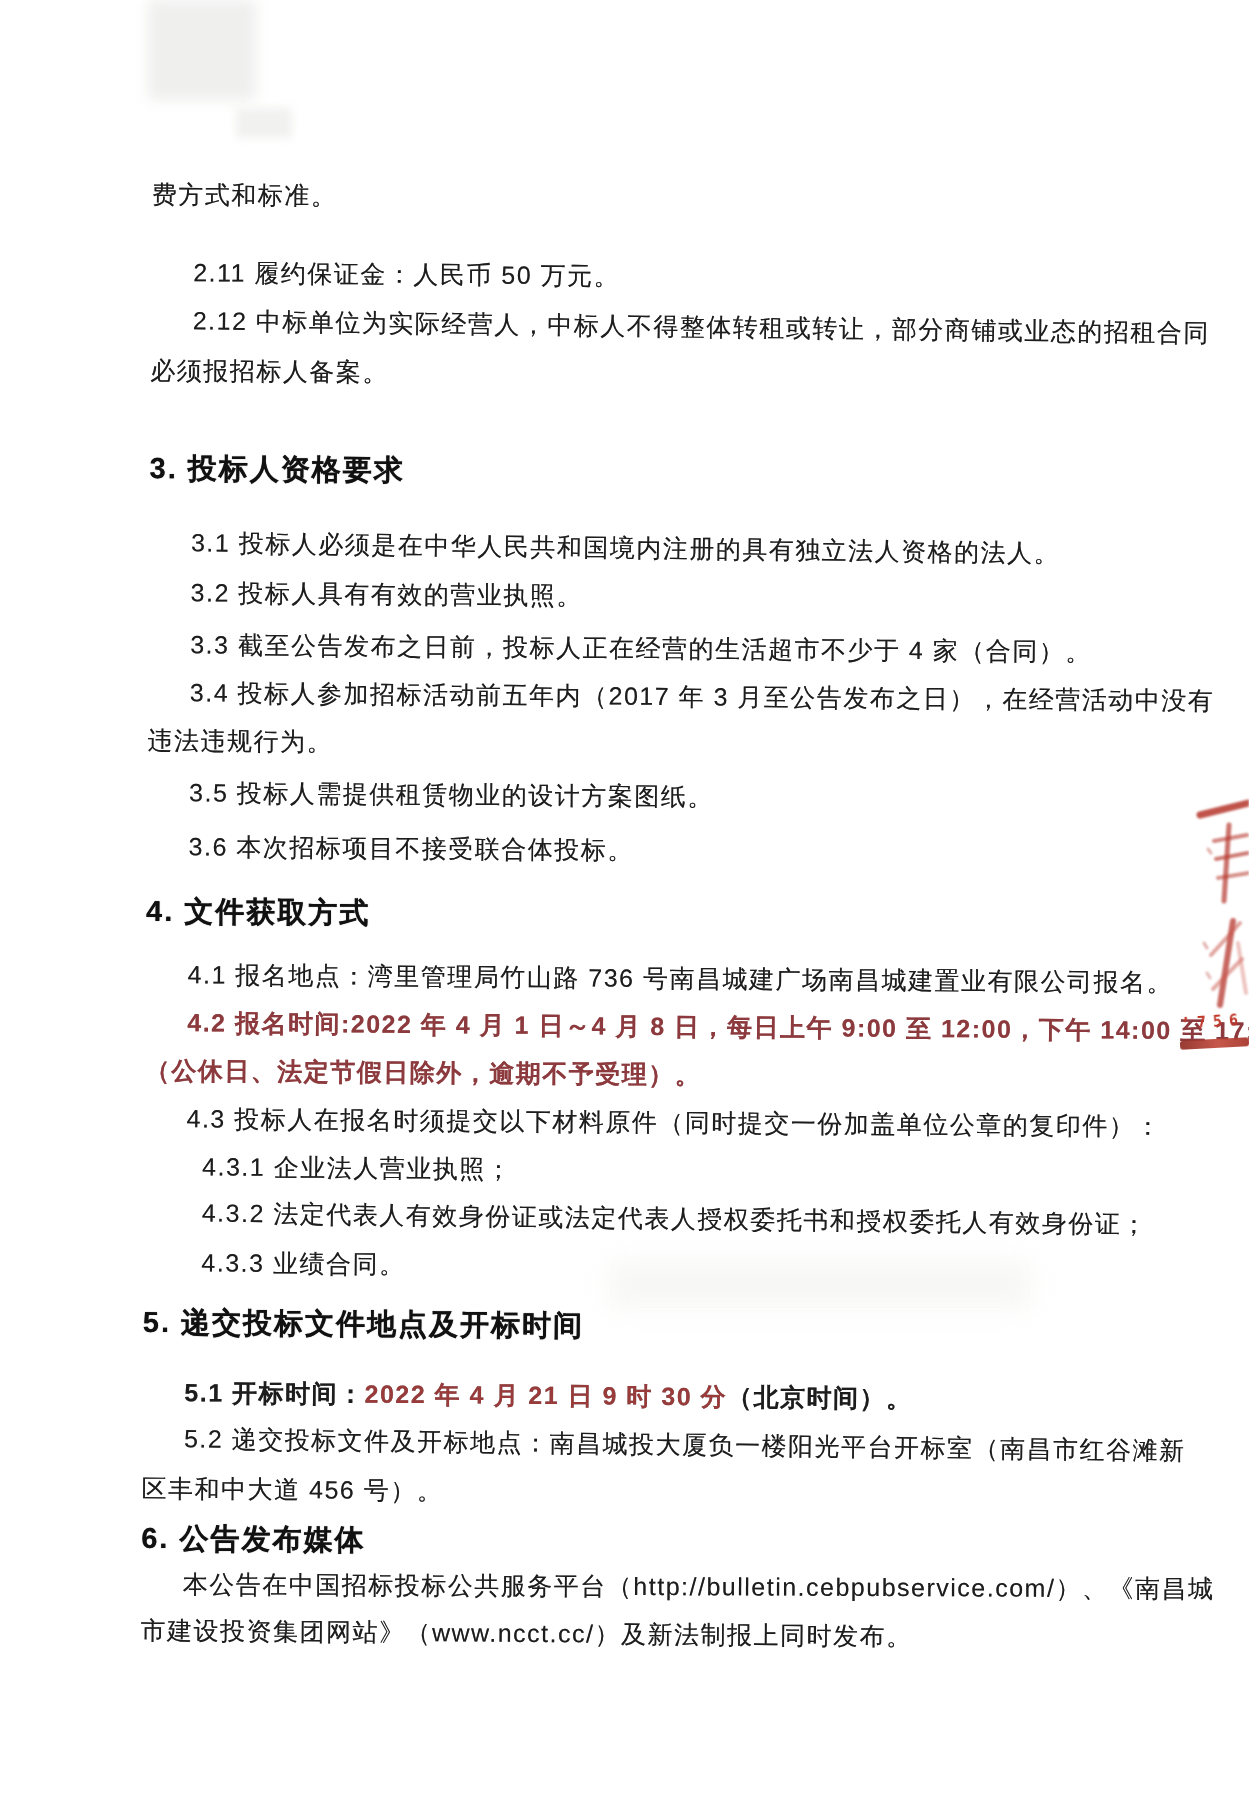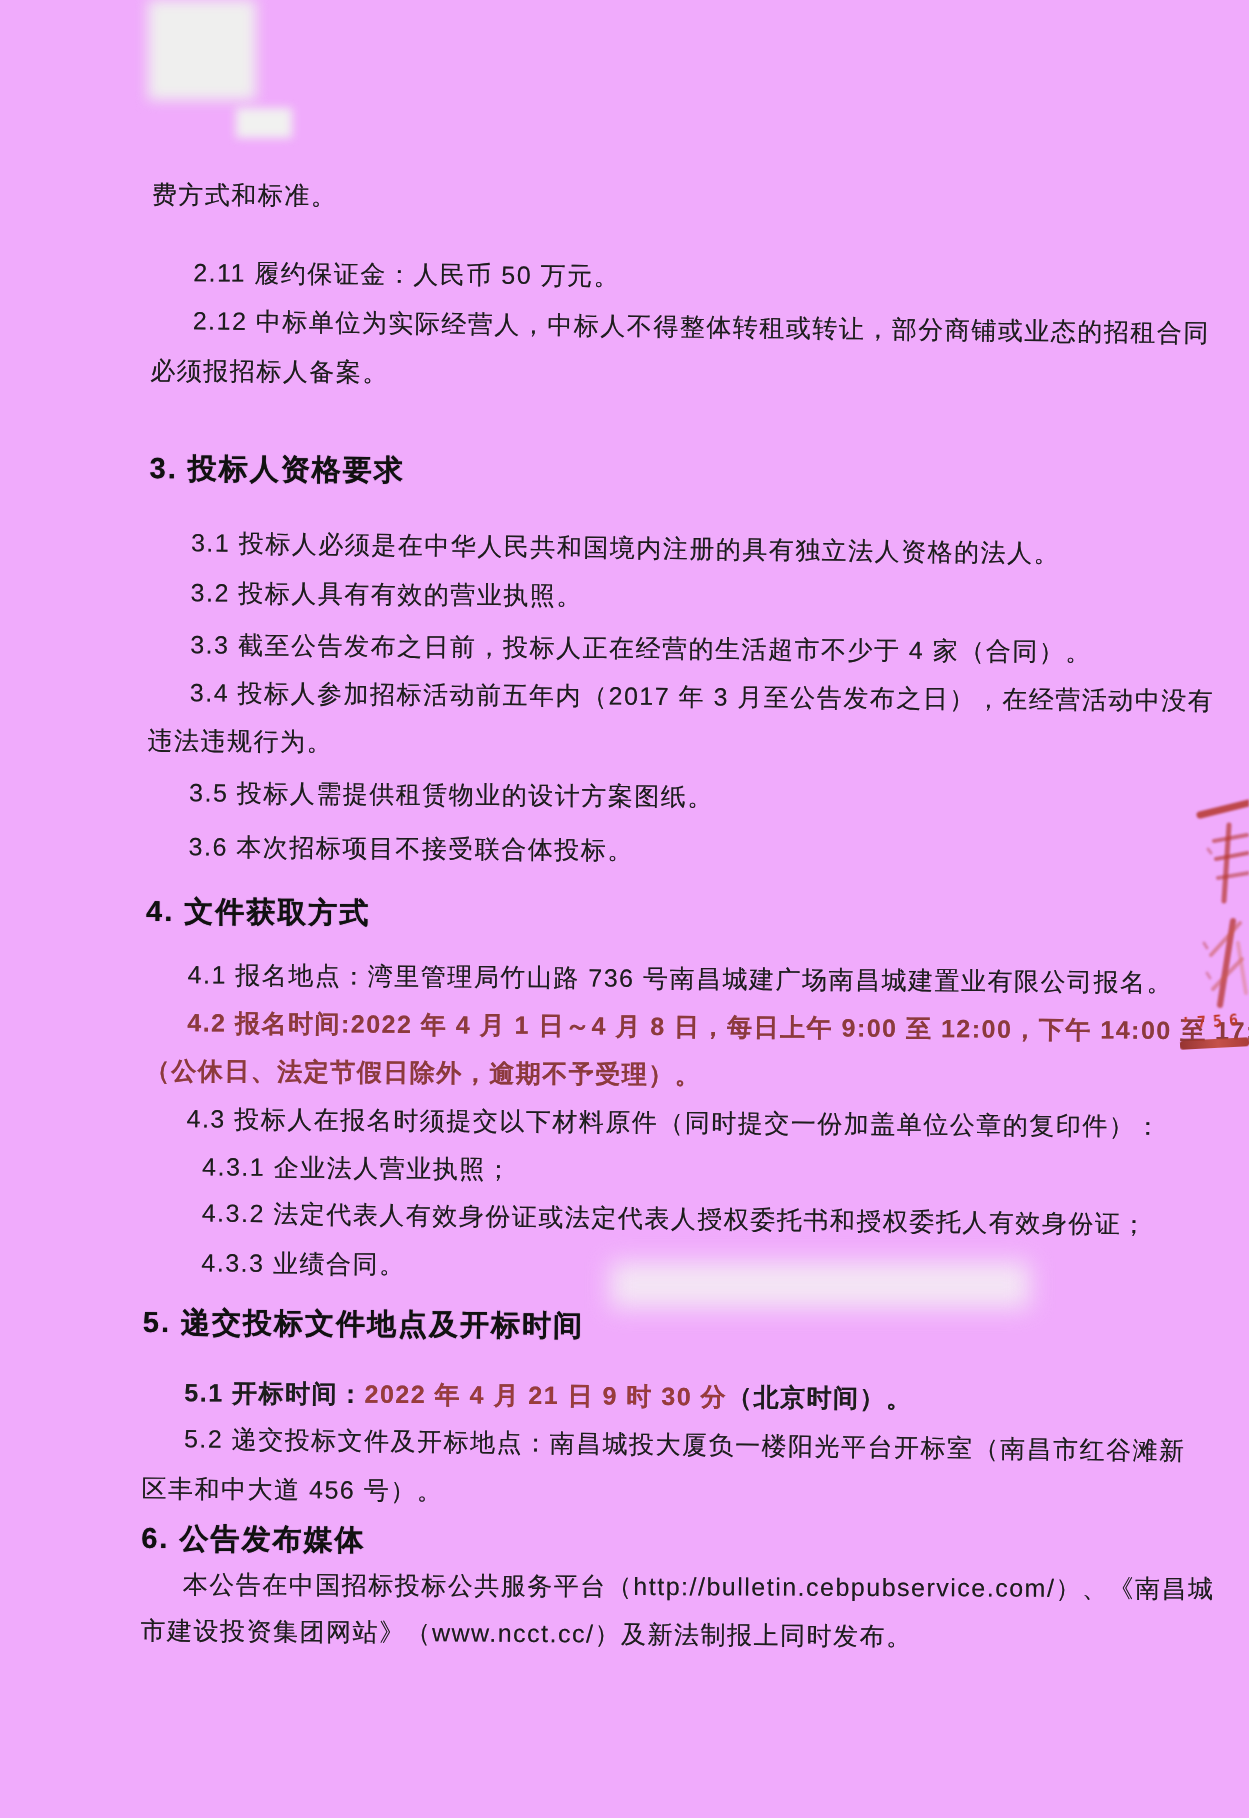--- a/index.html
+++ b/index.html
@@ -1,20 +1,20 @@
 <!DOCTYPE html>
 <html><head>
 <meta charset="utf-8">
 <style>
   html,body { margin:0; padding:0; background:#e8e8e6; }
   .page {
     position:relative;
     width:1249px; height:1818px;
     margin:0 auto;
-    background:#f0abfc;
+    background:#ffffff;
     overflow:hidden;
     font-family:"Liberation Sans","DejaVu Sans",sans-serif;
   }
   .doc {
     position:absolute; left:152px; top:170px; width:1040px;
     font-size:25px; line-height:48px; color:#1d1d1d;
     letter-spacing:1.5px;
     transform:rotate(0.45deg); transform-origin:0 0;
     text-shadow:0 0 0.5px rgba(20,20,20,0.55);
   }

